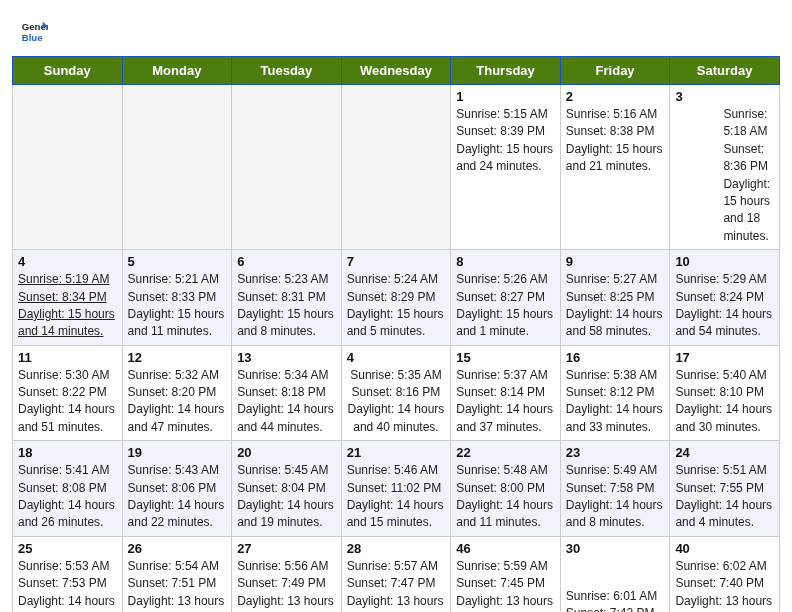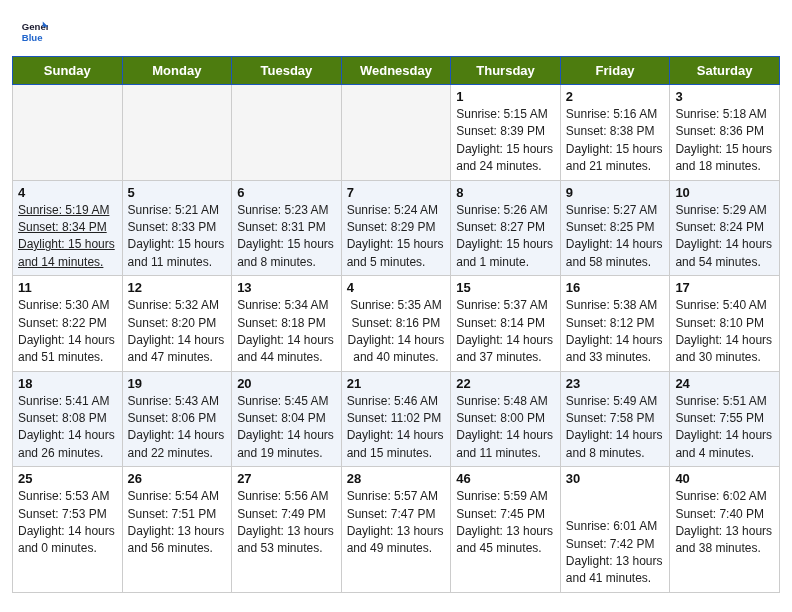--- a/index.html
+++ b/index.html
@@ -130,21 +130,21 @@
         </td>
         <td>
           <span class="day-number">2</span>
           <div class="cell-text" style="white-space: pre-line;">Sunrise: 5:16 AM
 Sunset: 8:38 PM
 Daylight: 15 hours
 and 21 minutes.</div>
         </td>
         <td>
           <span class="day-number">3</span>
-          <div class="cell-text" style="white-space: pre-line;">Sunrise: 5:18 AM
+          <div class="cell-text" style="white-space: pre-line; margin-left: 48px;">Sunrise: 5:18 AM
 Sunset: 8:36 PM
 Daylight: 15 hours
 and 18 minutes.</div>
         </td>
       </tr>
       <tr>
         <td class="alt-row">
           <span class="day-number">4</span>
           <div class="cell-text" style="white-space: pre-line; text-decoration: underline;">Sunrise: 5:19 AM
 Sunset: 8:34 PM

